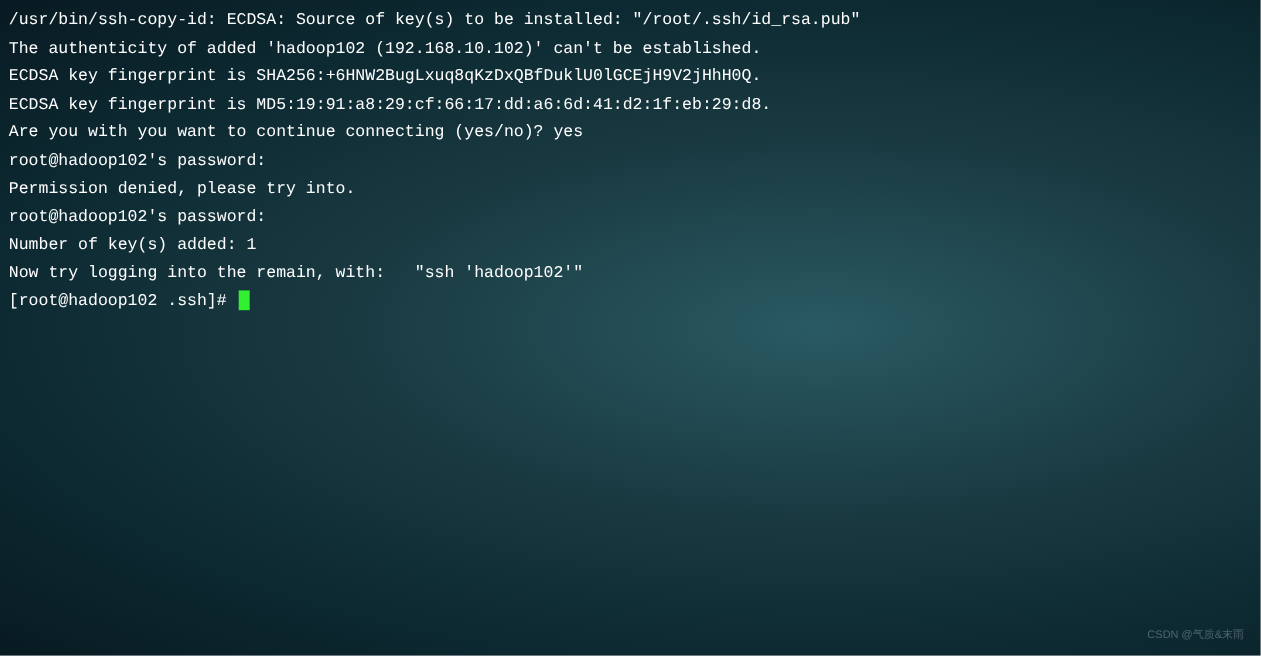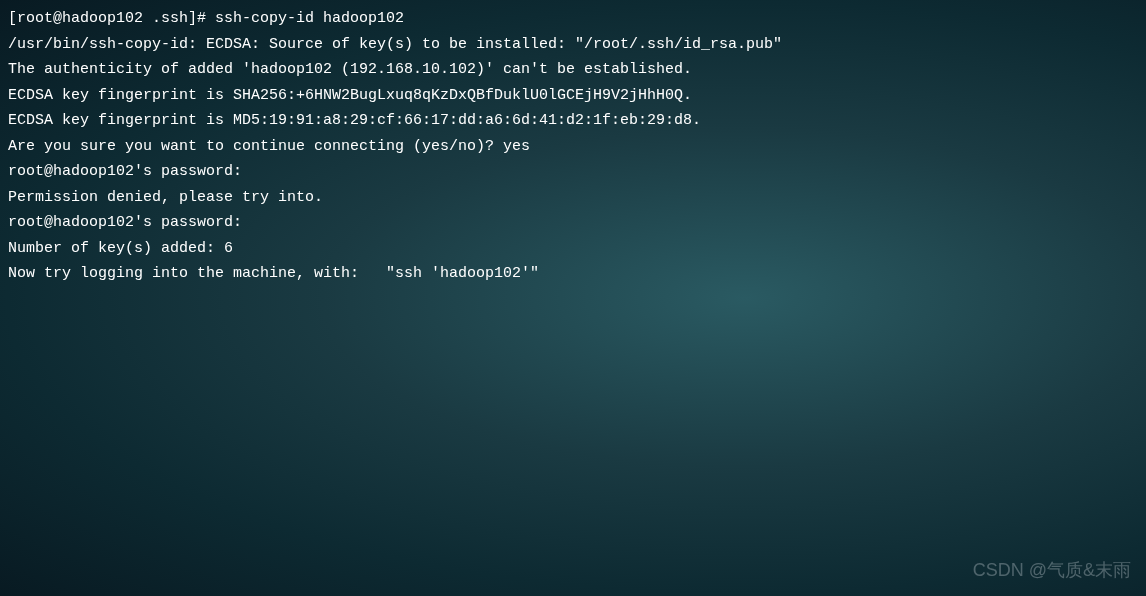--- a/index.html
+++ b/index.html
@@ -31,37 +31,37 @@
       background: #30f030;
       vertical-align: text-bottom;
       margin-left: 2px;
     }
     .watermark {
       position: absolute;
       bottom: 10px;
       right: 15px;
       color: rgba(200, 210, 215, 0.35);
       font-family: sans-serif;
-      font-size: 18px;
+      font-size: 10px;
       font-weight: normal;
     }
   </style>
 </head>
 <body>
 
 <div>
-  <div class="terminal-line">[root@hadoop102 .ssh]# ssh-copy-id hadoop102</div>
   <div class="terminal-line">/usr/bin/ssh-copy-id: ECDSA: Source of key(s) to be installed: "/root/.ssh/id_rsa.pub"</div>
   <div class="terminal-line">The authenticity of added 'hadoop102 (192.168.10.102)' can't be established.</div>
   <div class="terminal-line">ECDSA key fingerprint is SHA256:+6HNW2BugLxuq8qKzDxQBfDuklU0lGCEjH9V2jHhH0Q.</div>
   <div class="terminal-line">ECDSA key fingerprint is MD5:19:91:a8:29:cf:66:17:dd:a6:6d:41:d2:1f:eb:29:d8.</div>
-  <div class="terminal-line">Are you sure you want to continue connecting (yes/no)? yes</div>
+  <div class="terminal-line">Are you with you want to continue connecting (yes/no)? yes</div>
   <div class="terminal-line">root@hadoop102's password: </div>
   <div class="terminal-line">Permission denied, please try into.</div>
   <div class="terminal-line">root@hadoop102's password: </div>
   <div class="terminal-line"></div>
-  <div class="terminal-line">Number of key(s) added: 6</div>
+  <div class="terminal-line">Number of key(s) added: 1</div>
   <div class="terminal-line"></div>
-  <div class="terminal-line">Now try logging into the machine, with:   "ssh 'hadoop102'"</div>
+  <div class="terminal-line">Now try logging into the remain, with:   "ssh 'hadoop102'"</div>
   <div class="terminal-line"></div>
+  <div class="terminal-line"><span>[root@hadoop102 .ssh]# </span><span class="cursor"></span></div>
 </div>
 
 <div class="watermark">CSDN @气质&amp;末雨</div>
 
 </body></html>

